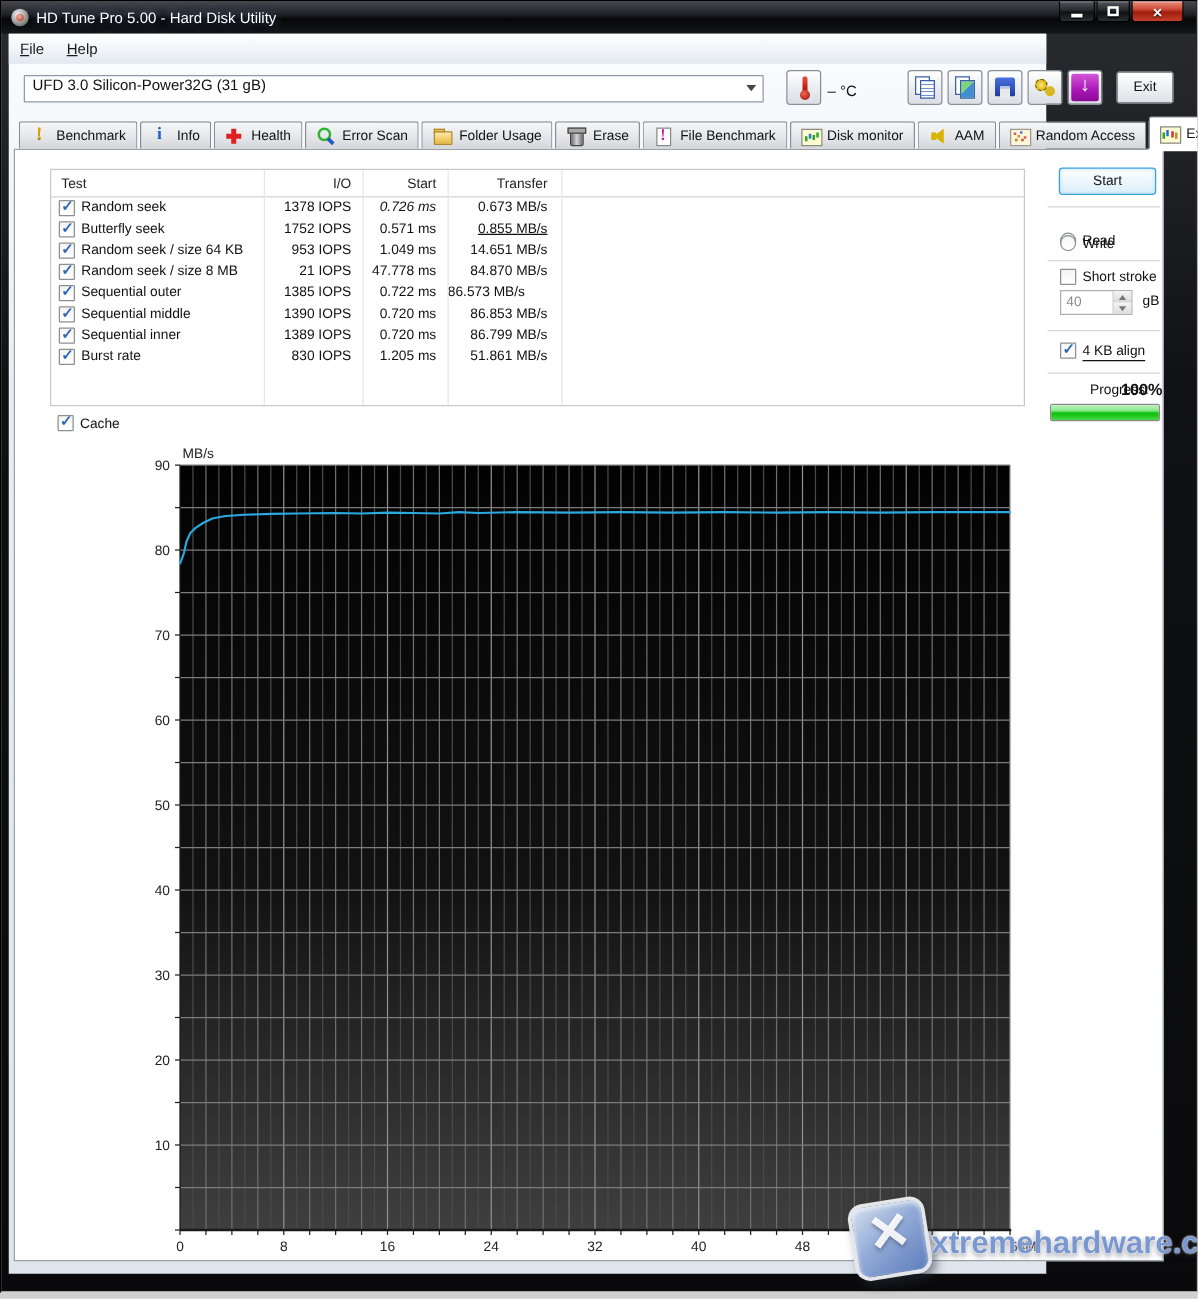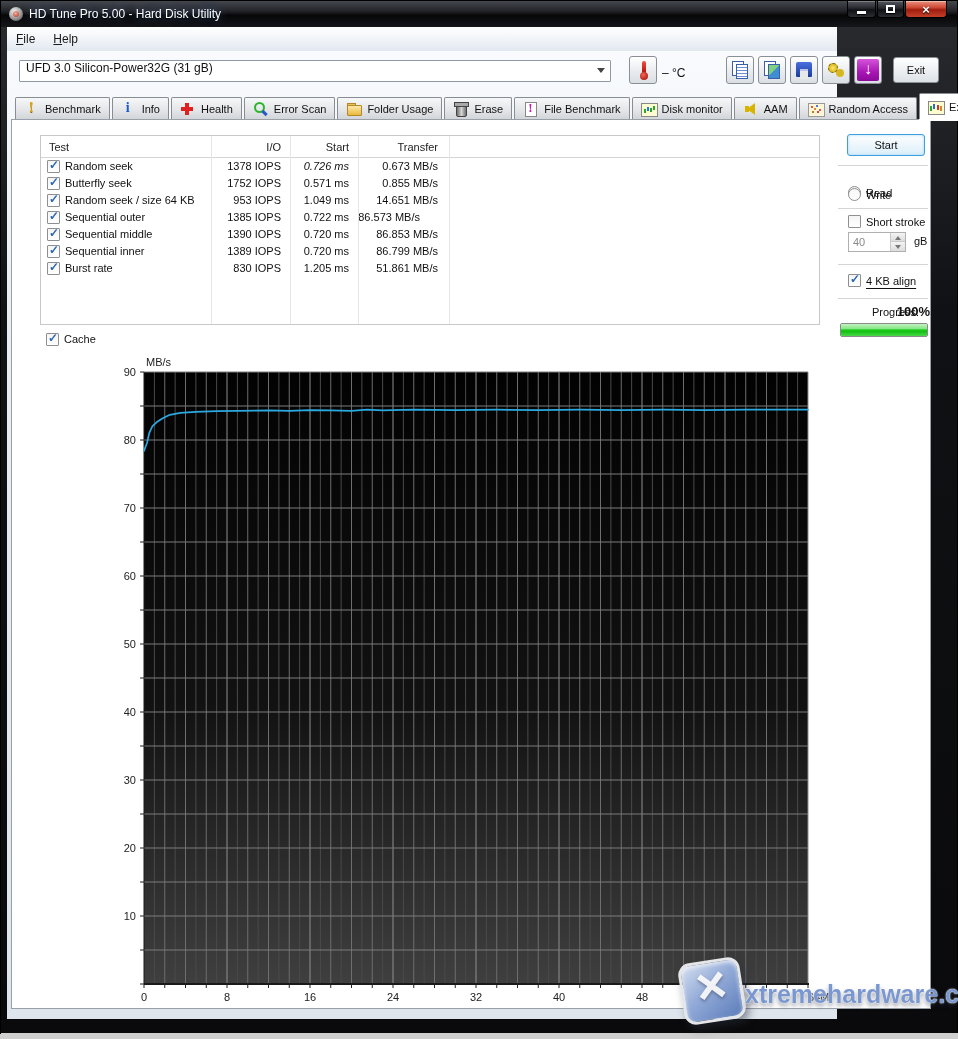--- a/index.html
+++ b/index.html
@@ -300,28 +300,35 @@
               <span class="t-label">Random seek</span>
               <span class="num" style="right: 538px;">1378 IOPS</span>
               <span class="num" style="right: 470px; font-style: italic;">0.726 ms</span>
               <span class="num" style="right: 381px;">0.673 MB/s</span>
             </div>
             <div class="rt-row">
               <span class="cb checked"></span>
               <span class="t-label">Butterfly seek</span>
               <span class="num" style="right: 538px;">1752 IOPS</span>
               <span class="num" style="right: 470px;">0.571 ms</span>
-              <span class="num" style="right: 381px;">0.855 MB/s</span>
+              <span class="num" style="right: 381px; text-decoration: underline;">0.855 MB/s</span>
             </div>
             <div class="rt-row">
               <span class="cb checked"></span>
               <span class="t-label">Random seek / size 64 KB</span>
               <span class="num" style="right: 538px;">953 IOPS</span>
               <span class="num" style="right: 470px;">1.049 ms</span>
               <span class="num" style="right: 381px;">14.651 MB/s</span>
+            </div>
+            <div class="rt-row">
+              <span class="cb checked"></span>
+              <span class="t-label">Random seek / size 8 MB</span>
+              <span class="num" style="right: 538px;">21 IOPS</span>
+              <span class="num" style="right: 470px;">47.778 ms</span>
+              <span class="num" style="right: 381px;">84.870 MB/s</span>
             </div>
             <div class="rt-row">
               <span class="cb checked"></span>
               <span class="t-label">Sequential outer</span>
               <span class="num" style="right: 538px;">1385 IOPS</span>
               <span class="num" style="right: 470px;">0.722 ms</span>
               <span class="num" style="right: 399px;">86.573 MB/s</span>
             </div>
             <div class="rt-row">
               <span class="cb checked"></span>

